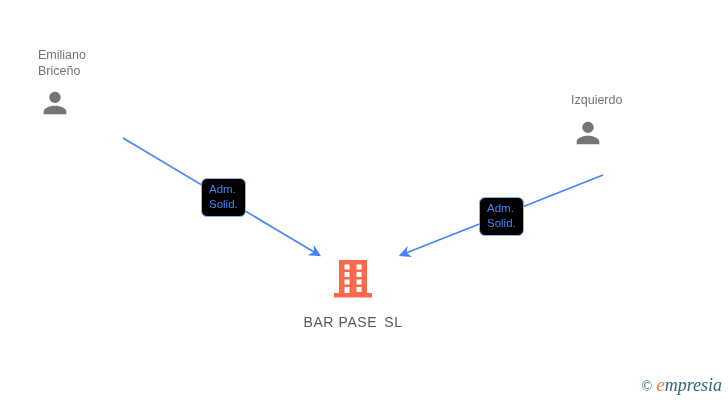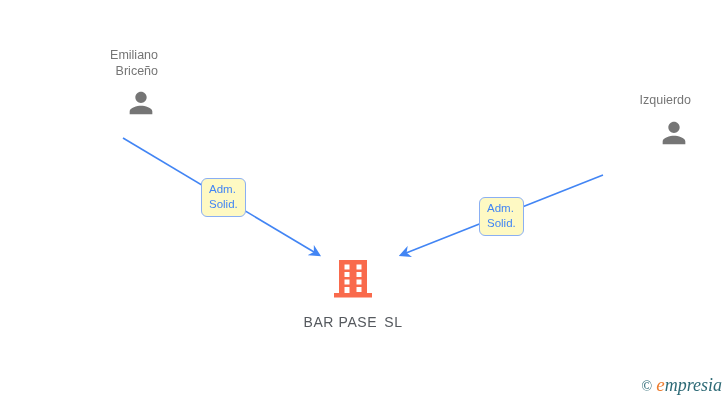--- a/index.html
+++ b/index.html
@@ -1,26 +1,26 @@
 <!DOCTYPE html>
 <html><head>
 <meta charset="utf-8">
 <style>
   html,body{margin:0;padding:0;background:#fff;}
   .canvas{
     position:relative;width:728px;height:400px;background:#ffffff;
     font-family:"Liberation Sans", sans-serif;overflow:hidden;
   }
   .edges-svg{position:absolute;left:0;top:0;width:728px;height:400px;pointer-events:none;}
-  .person-node{position:absolute;width:120px;text-align:right;cursor:pointer;}
+  .person-node{position:absolute;width:120px;text-align:left;cursor:pointer;}
   .person-name{font-size:12.5px;line-height:15.5px;color:#757575;}
   .person-name span{display:block;}
   .person-icon{margin-top:7px;}
   .edge-label{
-    position:absolute;background:#fef9c3;border:1.5px solid #8AAFF3;border-radius:6px;
+    position:absolute;background:#000000;border:1.5px solid #8AAFF3;border-radius:6px;
     padding:3px 7px 4px 7px;font-size:11.5px;line-height:15px;color:#4285F4;text-align:left;
   }
   .edge-label span{display:block;}
   .company-node{position:absolute;left:273px;top:260px;width:160px;text-align:center;cursor:pointer;}
   .company-label{margin-top:12px;font-size:14px;letter-spacing:0.6px;color:#55595E;}
   .company-label .gap{display:inline-block;width:7px;}
   .watermark{
     position:absolute;right:6px;bottom:4px;font-family:"Liberation Serif", serif;
     font-size:17px;color:#2D6A76;cursor:pointer;white-space:nowrap;
   }

